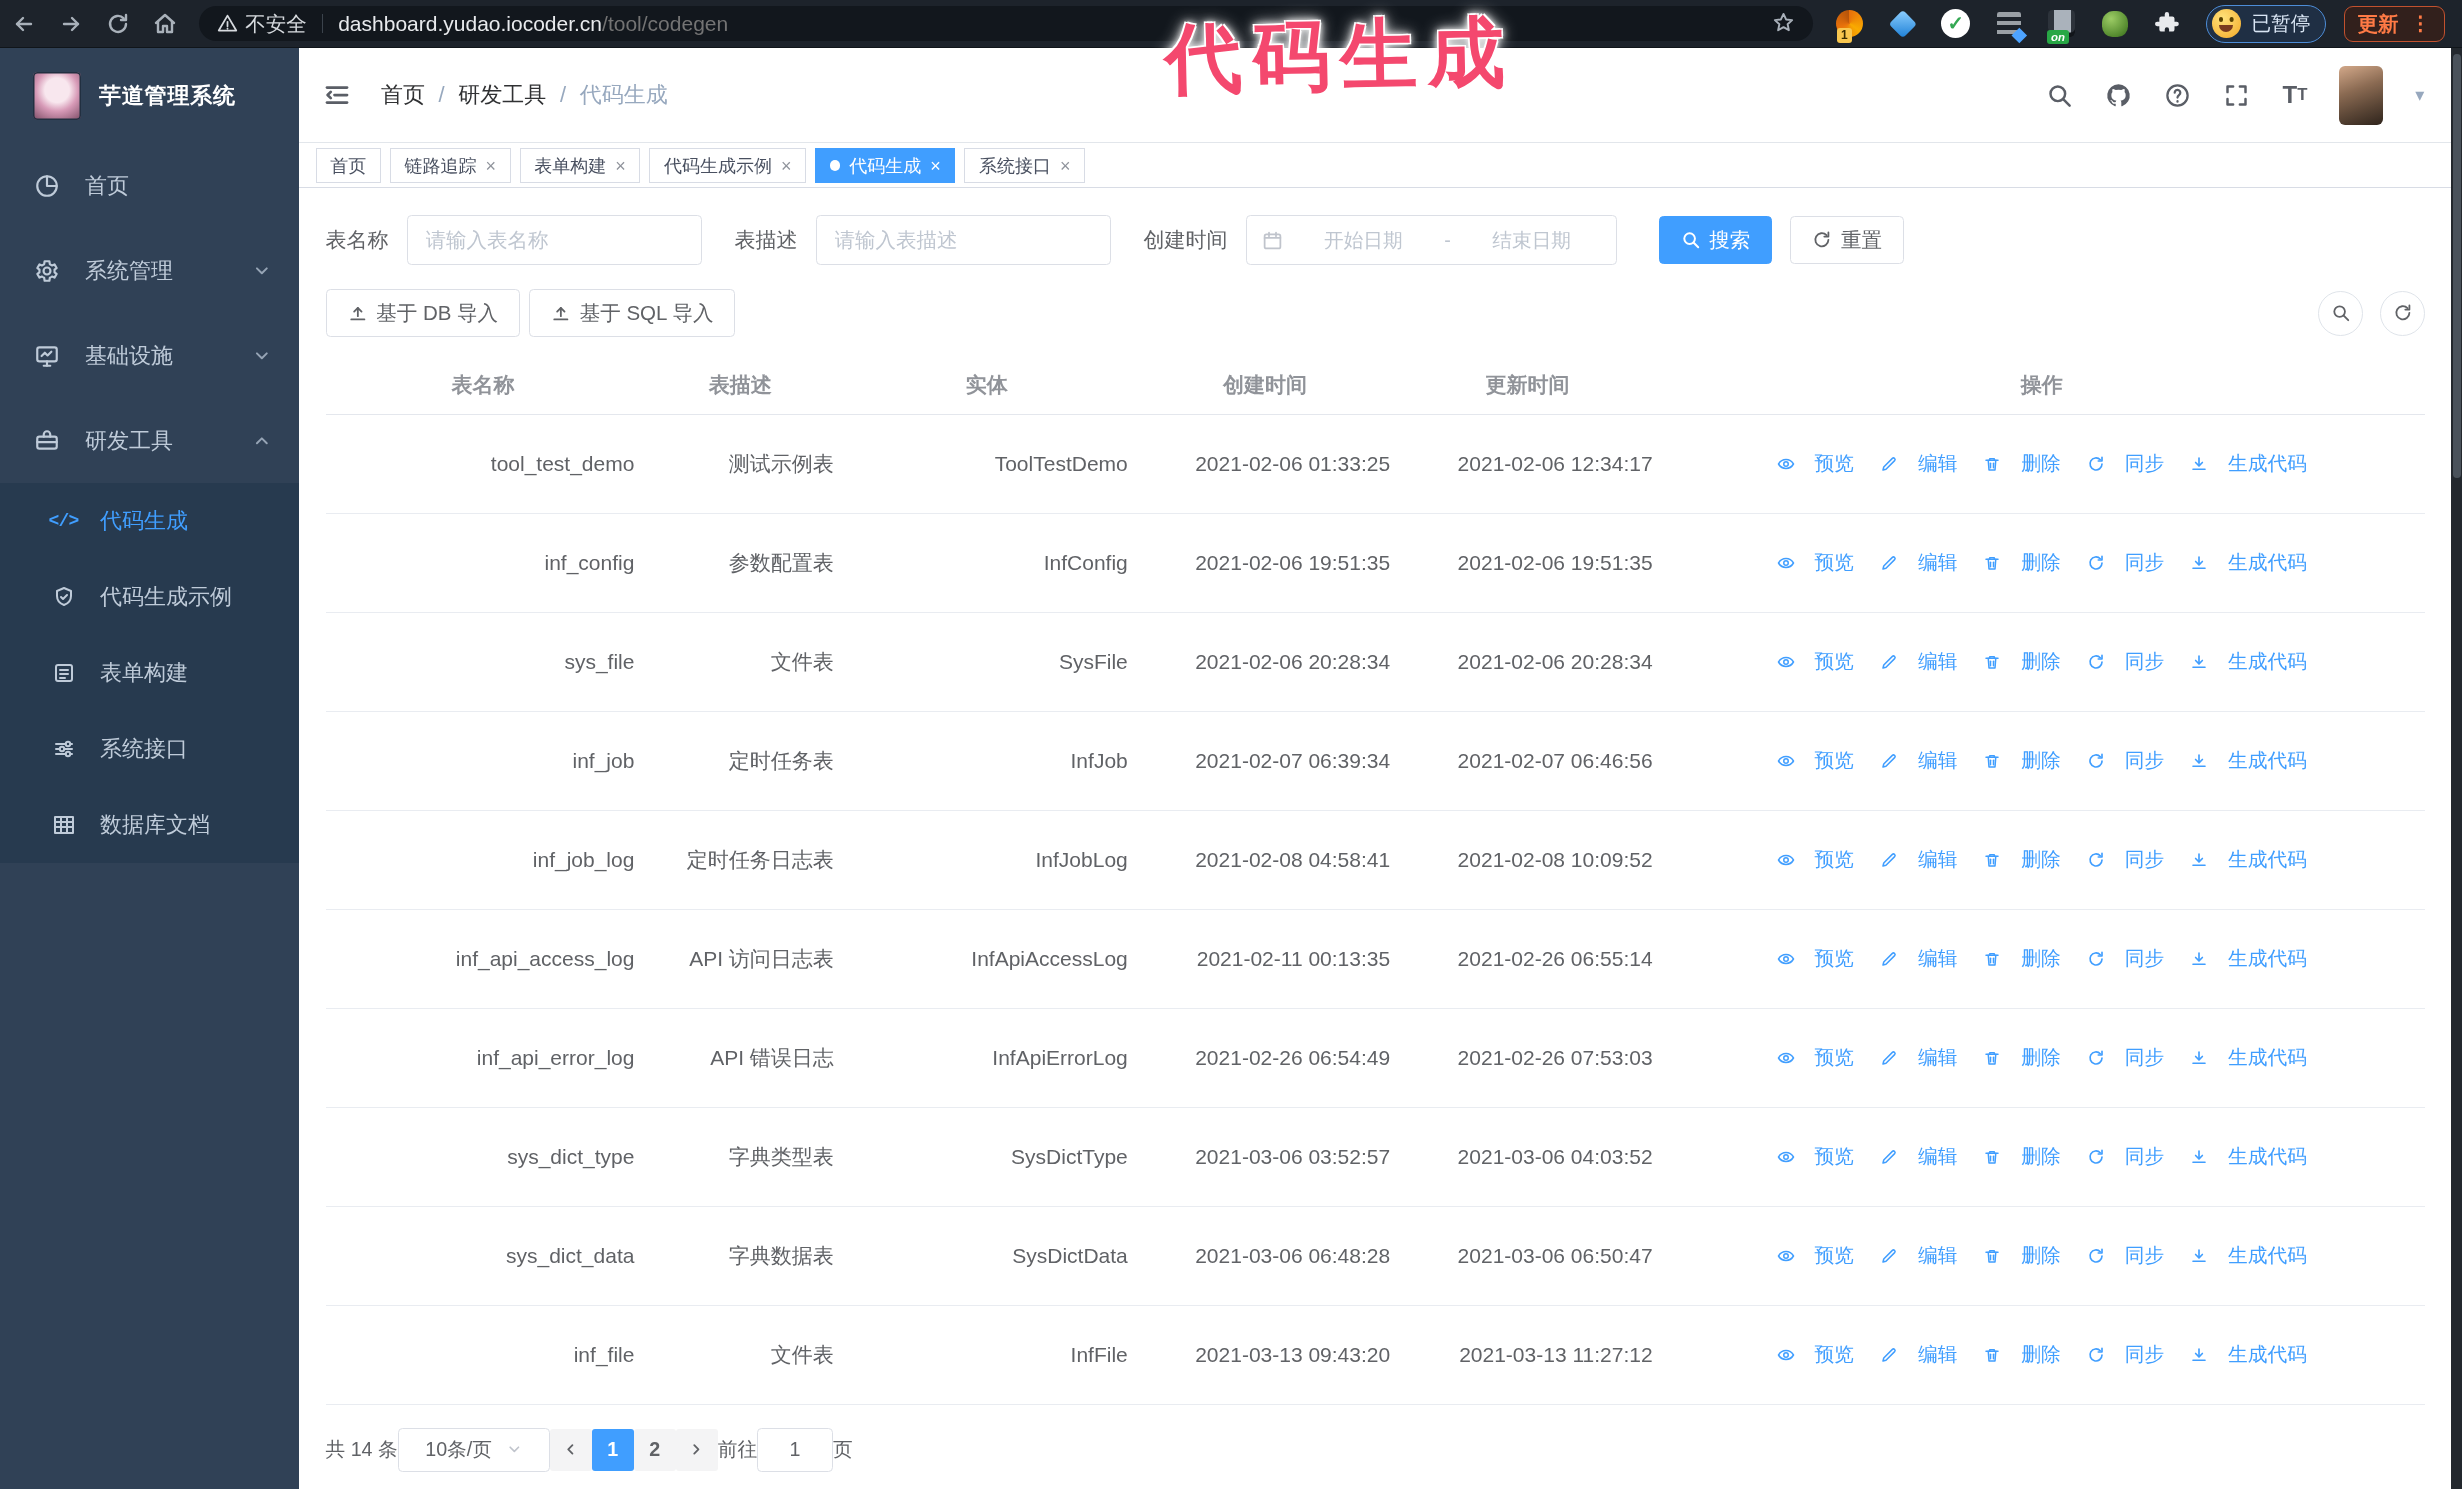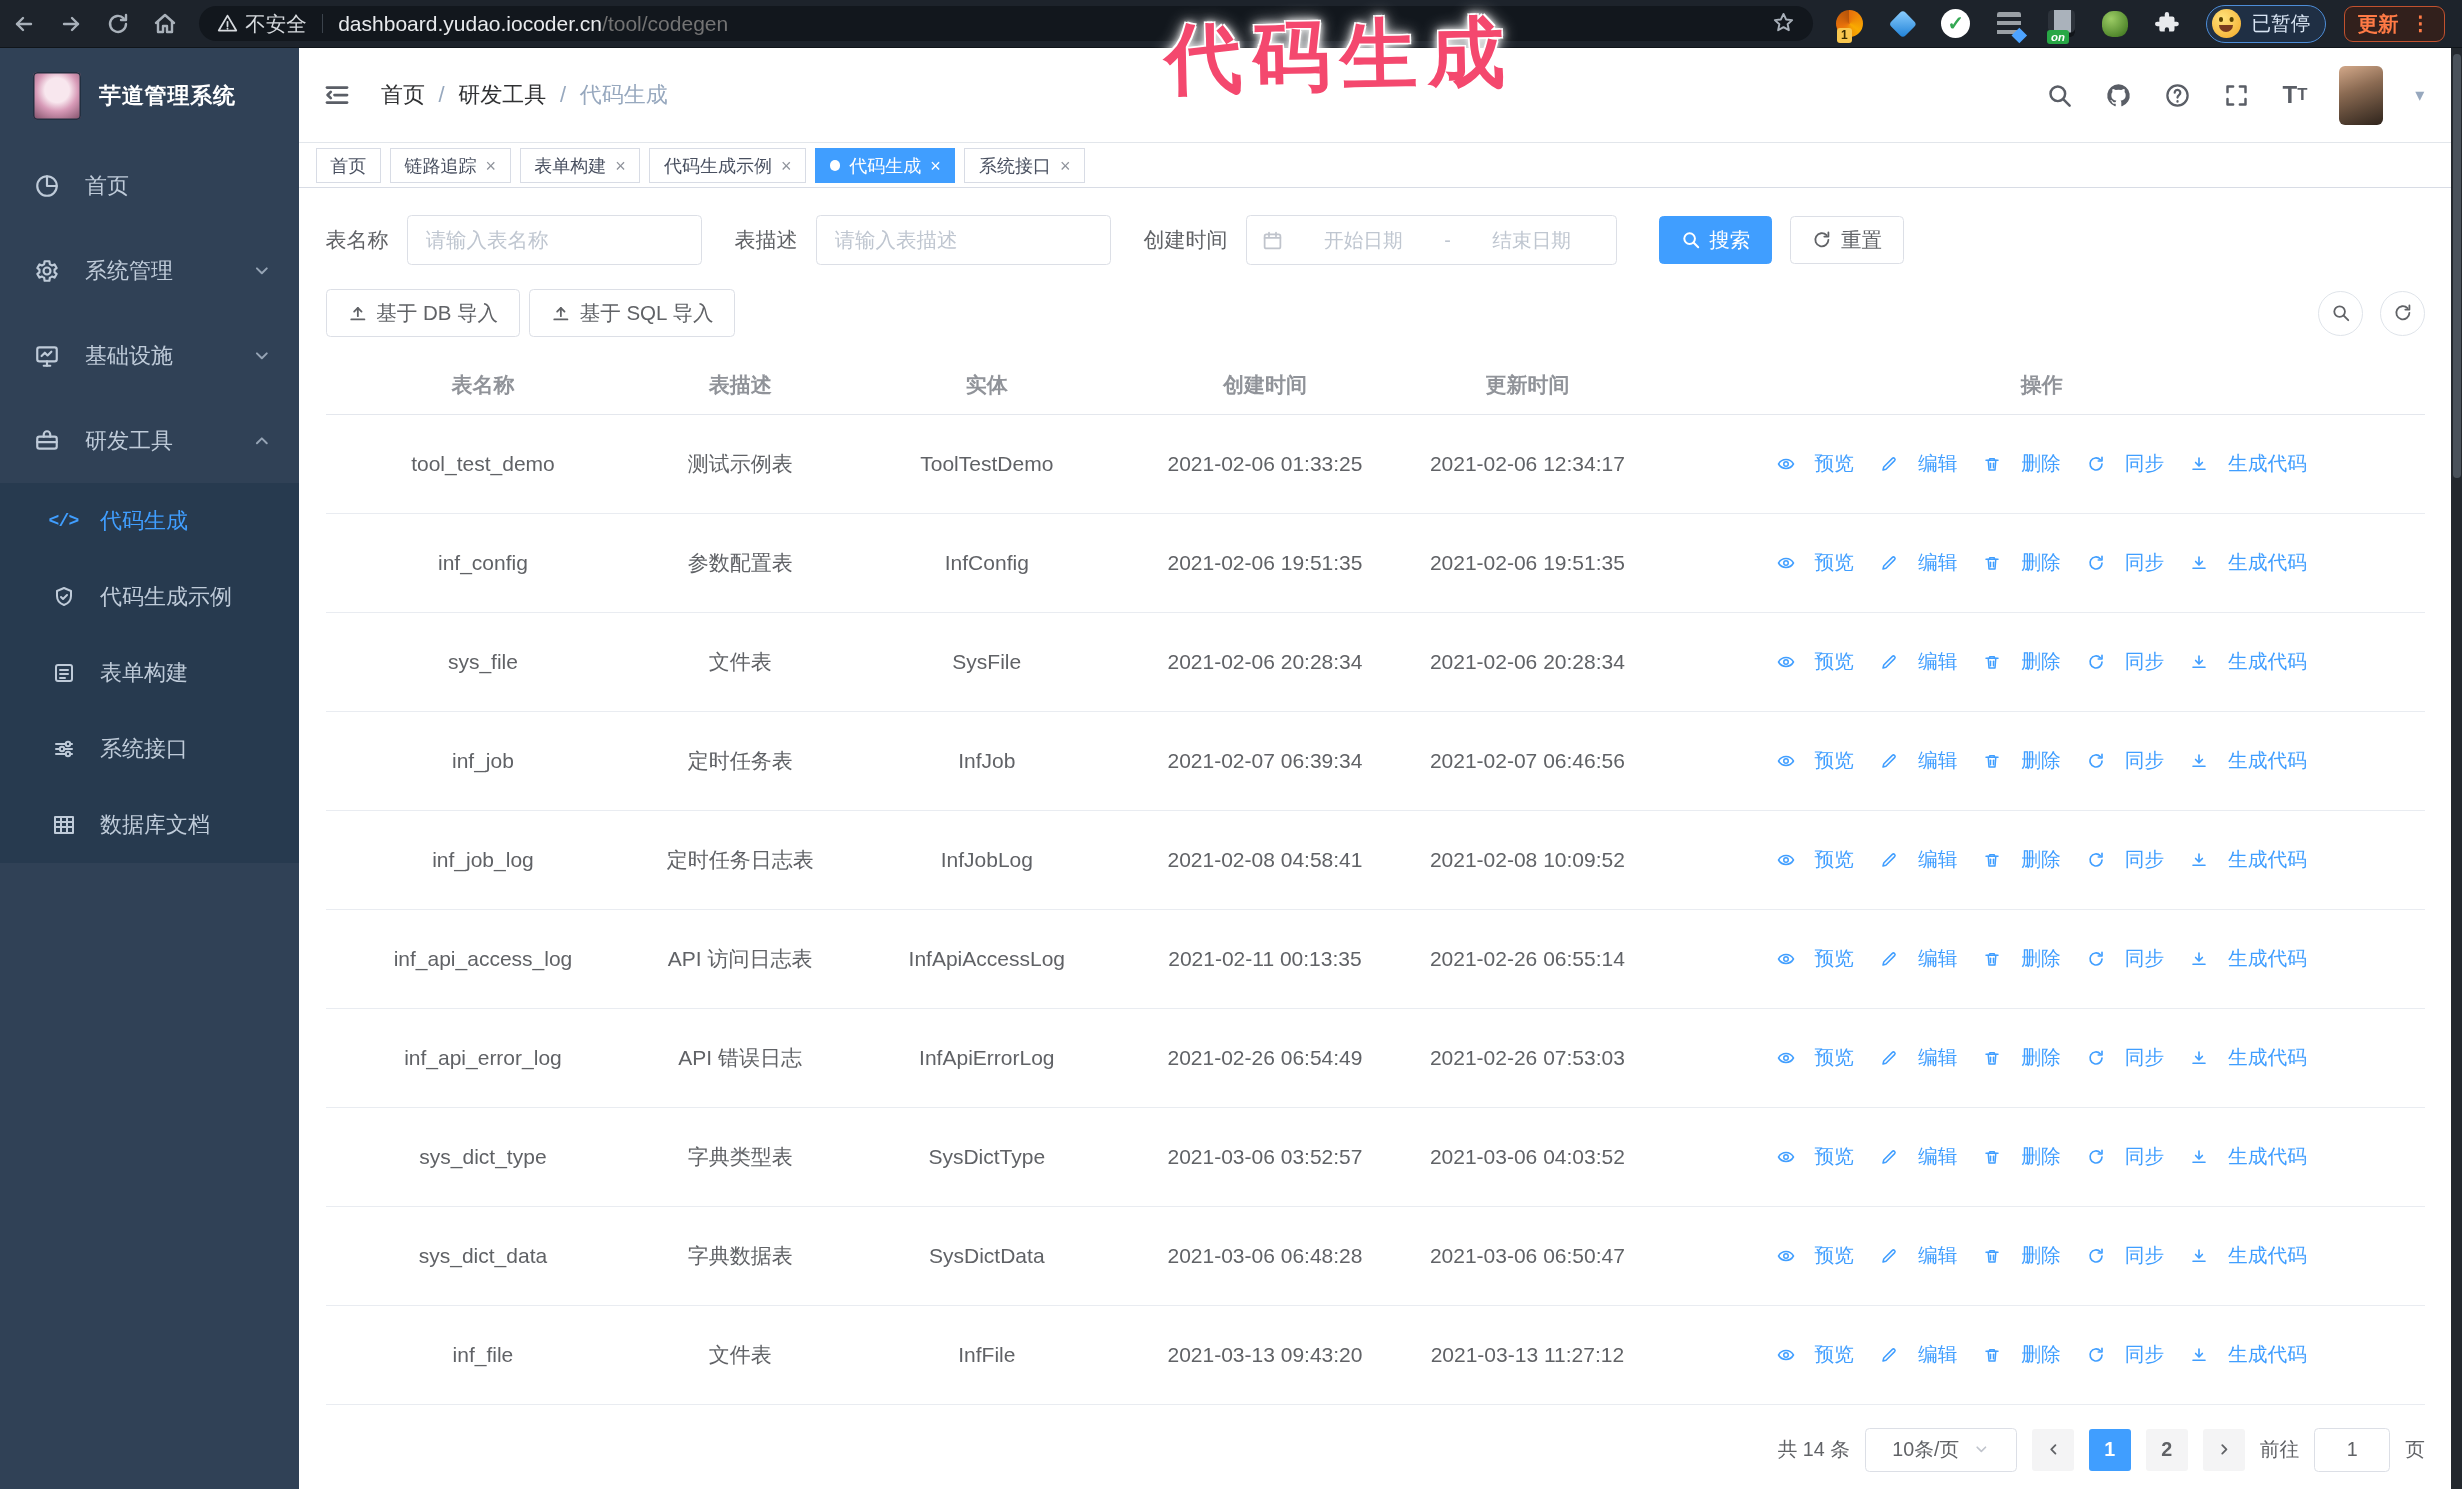--- a/index.html
+++ b/index.html
@@ -116,28 +116,28 @@
   .toolbar-right { margin-left:auto; display:flex; gap:16.7px; }
   .circle-btn { width:45px; height:45px; border-radius:50%; border:0.8px solid #dfe4ea; background:#fff; color:#606266;
     display:flex; align-items:center; justify-content:center; }
   .circle-btn svg { width:19.7px; height:19.7px; }
 
   
   .dtable { margin-top:19.7px; }
   .thead { display:flex; align-items:center; height:58px; border-bottom:1.5px solid #e4e7ed; }
   .th { font-size:21px; font-weight:700; color:#909399; text-align:center; }
   .trow { display:flex; align-items:center; height:99px; border-bottom:1.5px solid #e9ecf1; color:#606266; font-size:21px; }
-  .tcell { text-align:center; padding:0 6px; }
+  .tcell { text-align:right; padding:0 6px; }
   .c0 { width:15%; } .c1 { width:9.5%; } .c2 { width:14%; } .c3 { width:12.5%; } .c4 { width:12.5%; } .c5 { width:36.5%; }
   .ops { display:flex; align-items:center; justify-content:center; gap:26px; }
   .op-link { color:#409eff; font-size:19.7px; display:inline-flex; align-items:center; gap:20px; text-decoration:none; cursor:default; white-space:nowrap; }
   .op-link .icon { display:flex; } .op-link svg { width:18px; height:18px; }
 
   
-  .pagination { margin-top:23px; display:flex; align-items:center; justify-content:flex-end; gap:15px; font-size:19.7px; color:#606266; }
+  .pagination { margin-top:23px; display:flex; align-items:center; justify-content:flex-start; font-size:19.7px; color:#606266; }
   .page-size { width:152px; height:44px; border:0.8px solid #dcdfe6; border-radius:4.5px; display:flex; align-items:center;
     justify-content:center; gap:13.6px; color:#606266; }
   .page-size svg { width:16.7px; height:16.7px; color:#c0c4cc; }
   .pg-btn { min-width:42px; height:42px; border-radius:3px; background:#f4f4f5; color:#606266; display:flex;
     align-items:center; justify-content:center; font-size:19.7px; font-weight:700; }
   .pg-btn svg { width:16.7px; height:16.7px; }
   .pg-btn.active { background:#409eff; color:#fff; }
   .goto-input { width:76px; height:44px; border:0.8px solid #dcdfe6; border-radius:4.5px; text-align:center; font-size:19.7px;
     color:#606266; outline:none; font-family:"Liberation Sans", sans-serif; }
 

